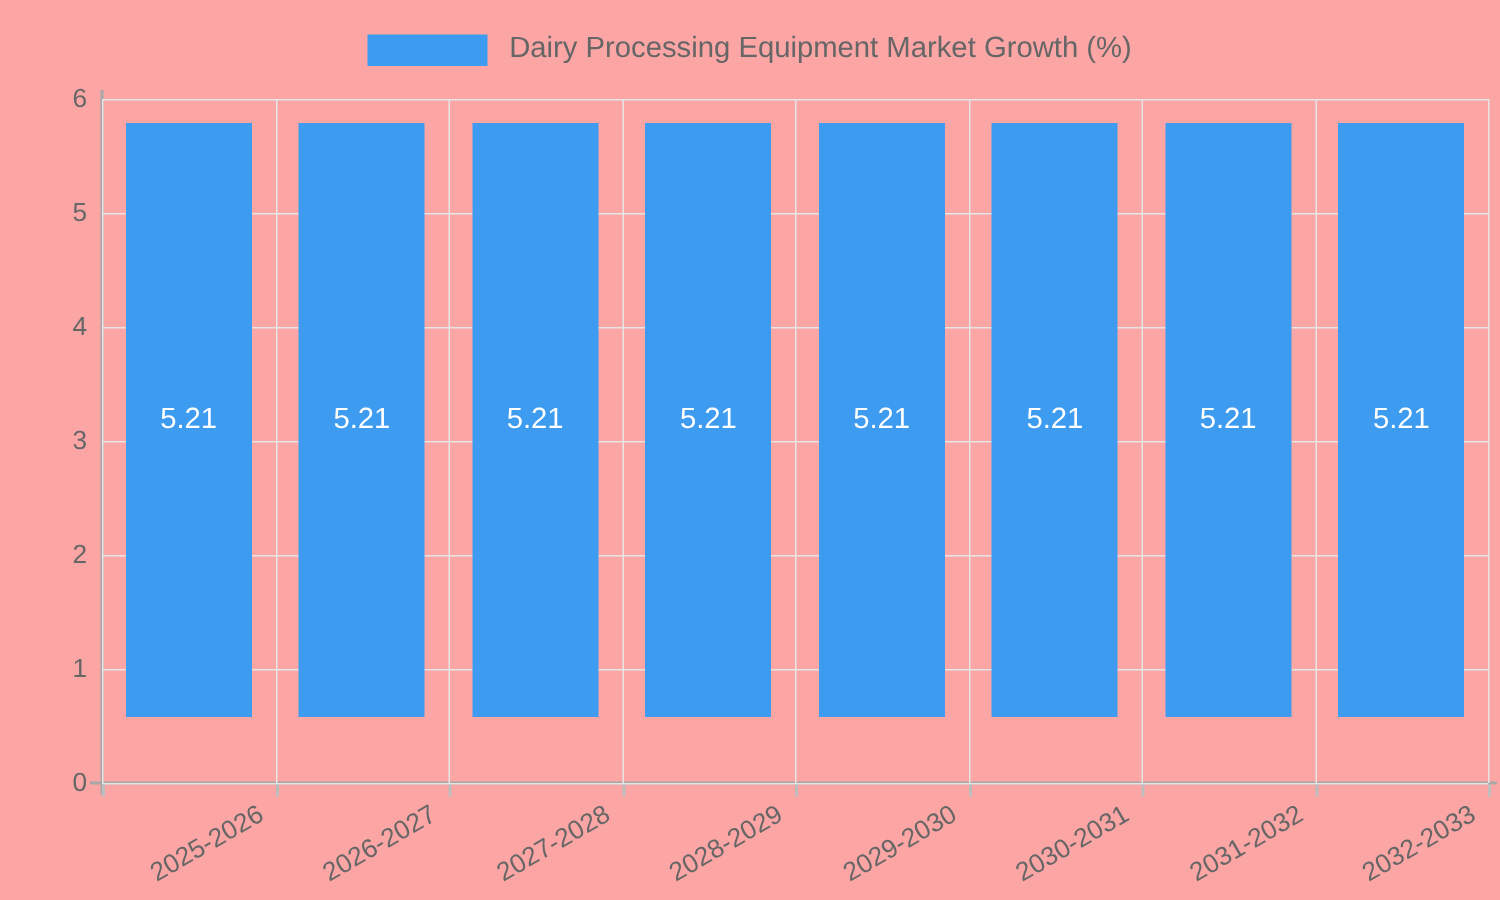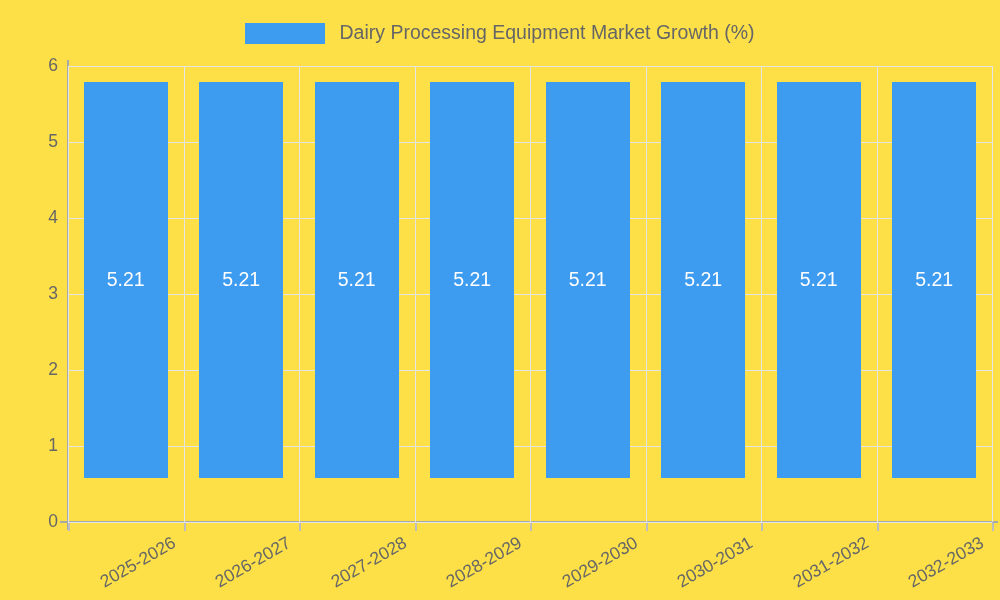--- a/index.html
+++ b/index.html
@@ -11,21 +11,21 @@
     width: 1000px;
     height: 600px;
     font-family: "Liberation Sans", sans-serif;
     overflow: hidden;
   }
 
   #chart-root {
     position: relative;
     width: 1000px;
     height: 600px;
-    background: #fde047;
+    background: #fca5a5;
   }
 
   
   #legend {
     position: absolute;
     left: 0;
     top: 14px;
     width: 1000px;
     height: 38px;
     display: flex;

